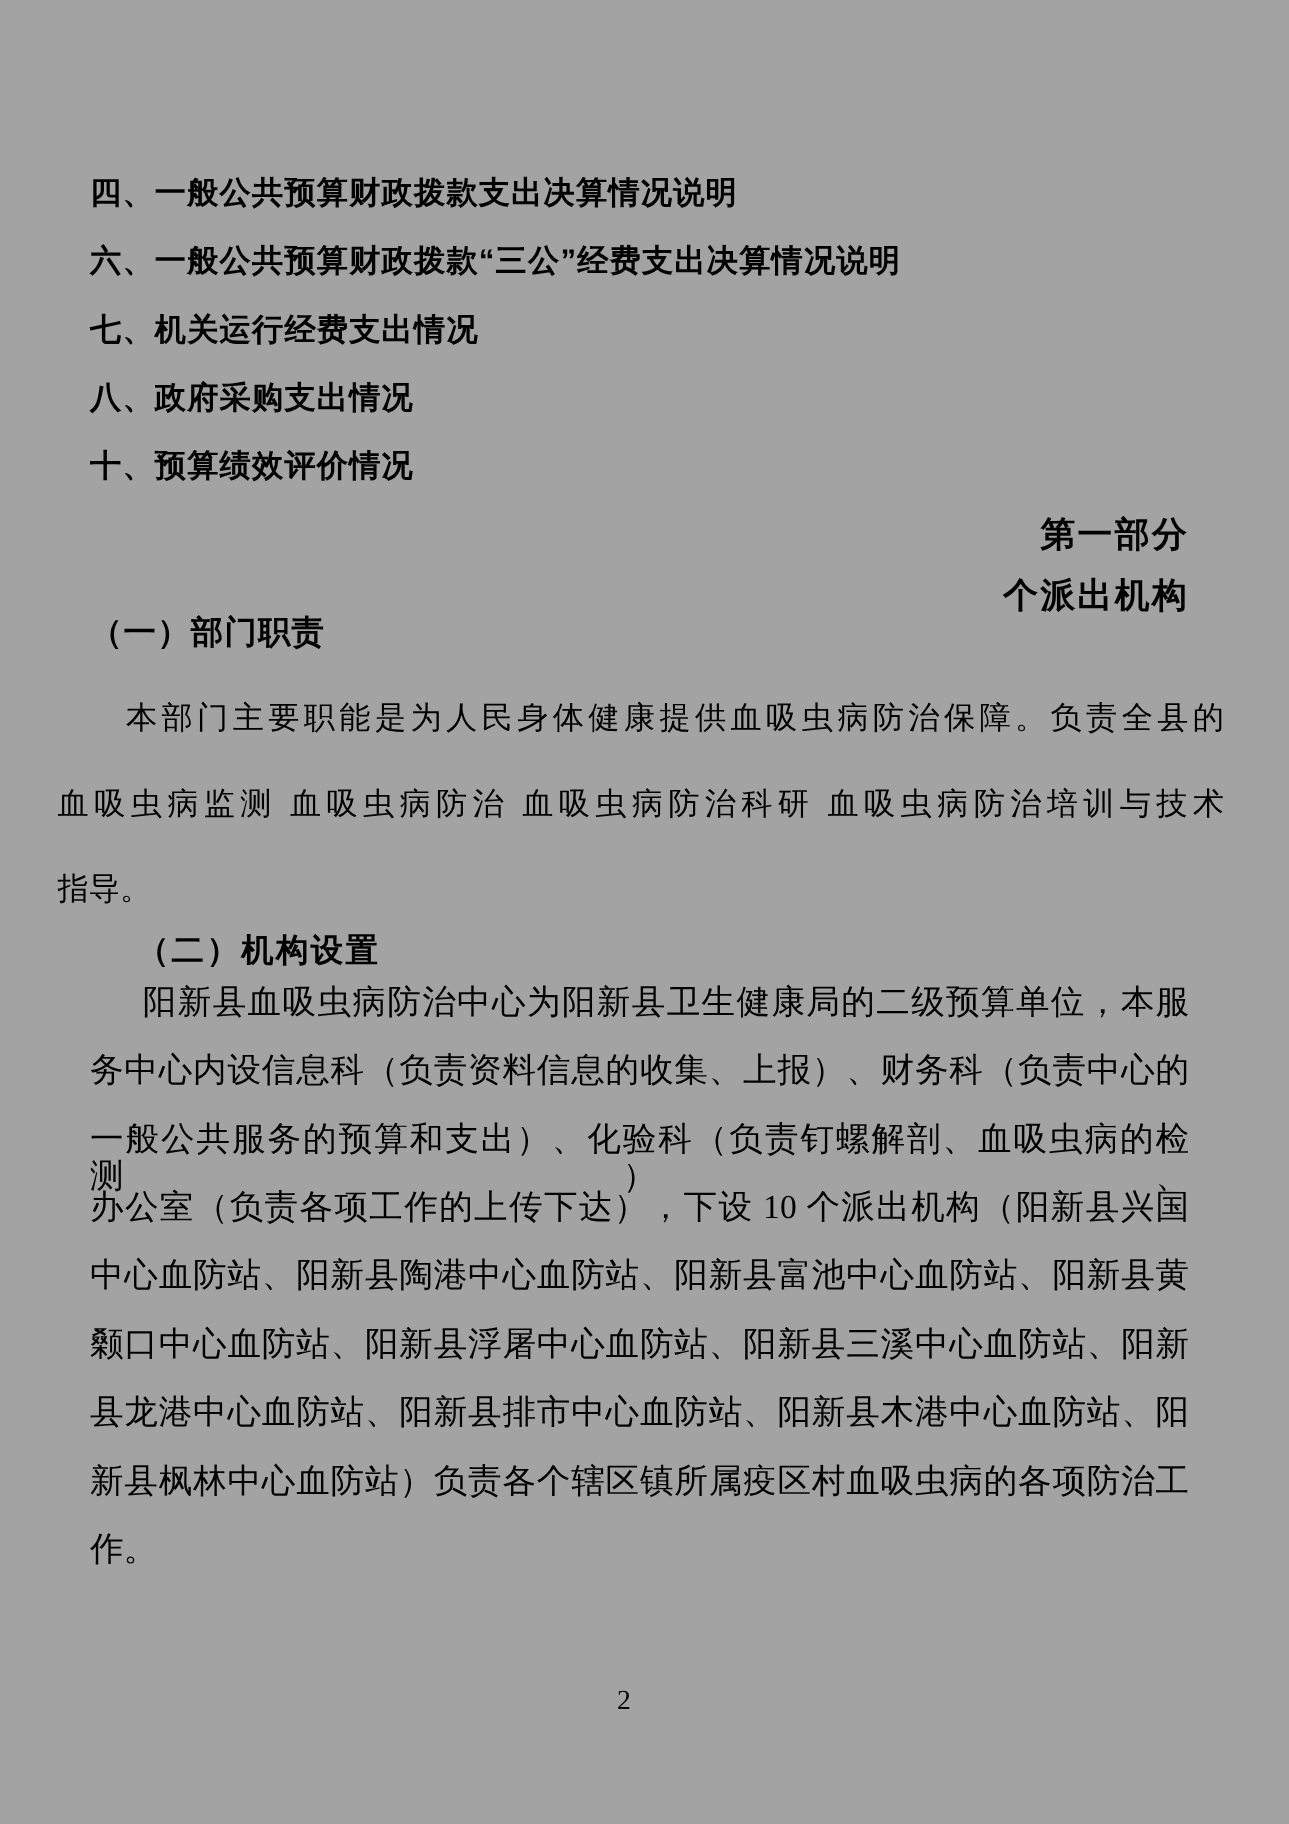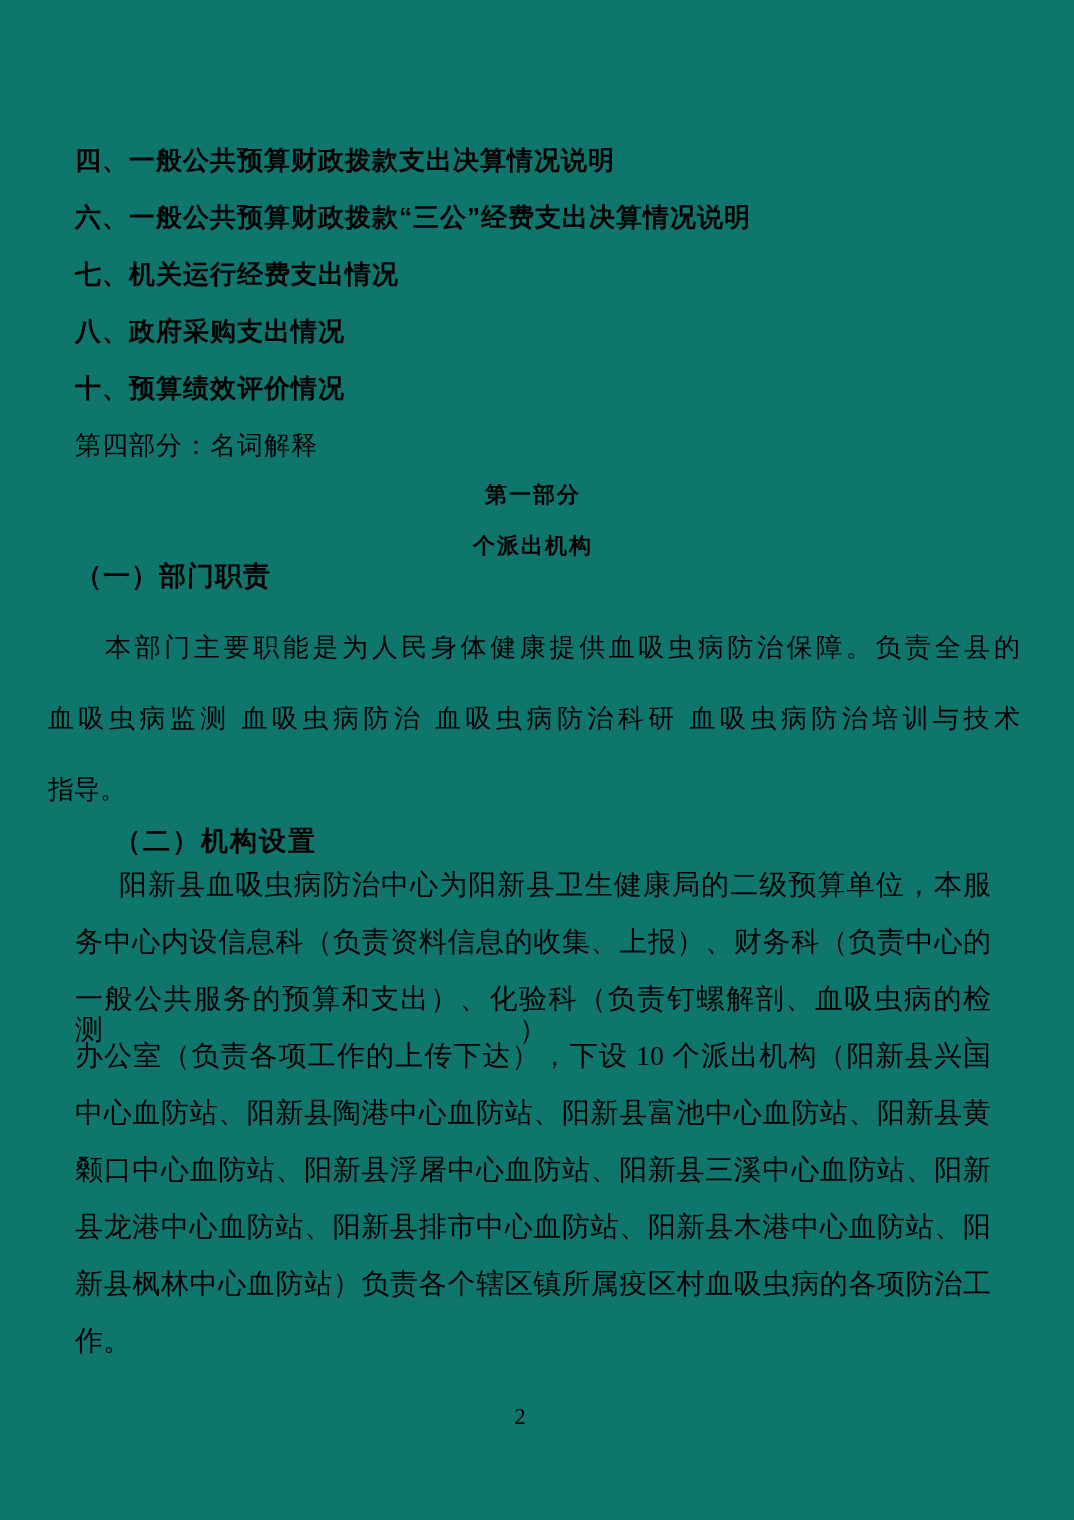--- a/index.html
+++ b/index.html
@@ -4,21 +4,21 @@
 <style>
   html, body {
     margin: 0;
     padding: 0;
     background: #ffffff;
   }
   .page {
     position: relative;
     width: 1074px;
     height: 1520px;
-    background: #0f766e;
+    background: #a3a3a3;
     color: #000000;
     overflow: hidden;
     font-family: "Liberation Serif", serif;
   }
   .content {
     position: absolute;
     left: 75px;
     top: 0;
     width: 916px;
   }
@@ -37,24 +37,24 @@
     font-family: "Liberation Sans", sans-serif;
     font-weight: normal;
     font-size: 26px;
     line-height: 28px;
     margin-top: 10px;
     letter-spacing: 1px;
     white-space: nowrap;
   }
   
   .part-title, .part-subtitle {
-    text-align: center;
+    text-align: right;
     font-family: "Liberation Sans", sans-serif;
     font-weight: bold;
-    font-size: 22px;
+    font-size: 29px;
     line-height: 30px;
     letter-spacing: 2px;
   }
   .part-title    { margin-top: 21px; }
   .part-subtitle { margin-top: 21px; }
   
   .sub1-heading {
     font-family: "Liberation Sans", sans-serif;
     font-weight: bold;
     font-size: 27px;
@@ -123,21 +123,20 @@
 
 <div class="page">
   <div class="content">
 
     <div class="toc">
       <div class="toc-item">四、一般公共预算财政拨款支出决算情况说明</div>
       <div class="toc-item">六、一般公共预算财政拨款“三公”经费支出决算情况说明</div>
       <div class="toc-item">七、机关运行经费支出情况</div>
       <div class="toc-item">八、政府采购支出情况</div>
       <div class="toc-item">十、预算绩效评价情况</div>
-      <div class="part4-label">第四部分：名词解释</div>
     </div>
 
     <div class="part-title">第一部分</div>
     <div class="part-subtitle">个派出机构</div>
 
     <div class="sub1-heading">（一）部门职责</div>
 
     <div class="para1">
       <div class="line jl indent1">本部门主要职能是为人民身体健康提供血吸虫病防治保障。负责全县的</div>
       <div class="line jl">血吸虫病监测 血吸虫病防治 血吸虫病防治科研 血吸虫病防治培训与技术</div>

